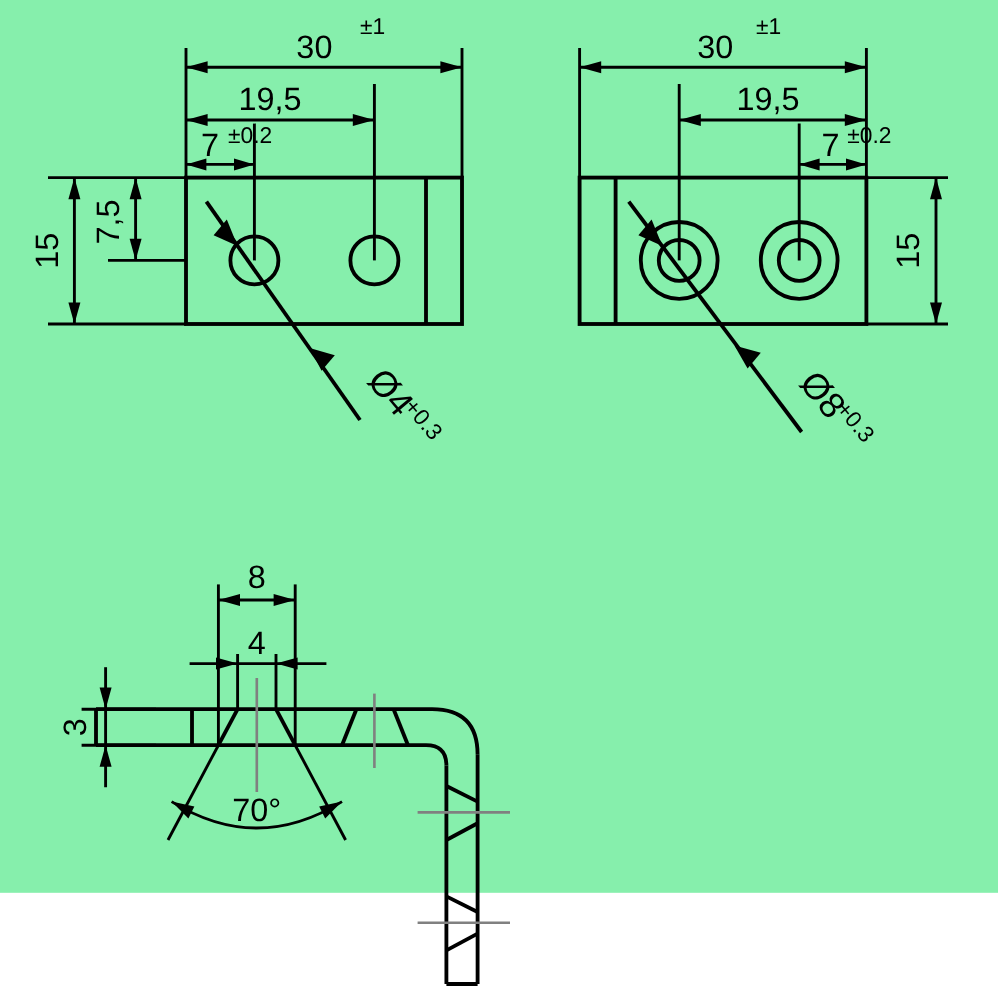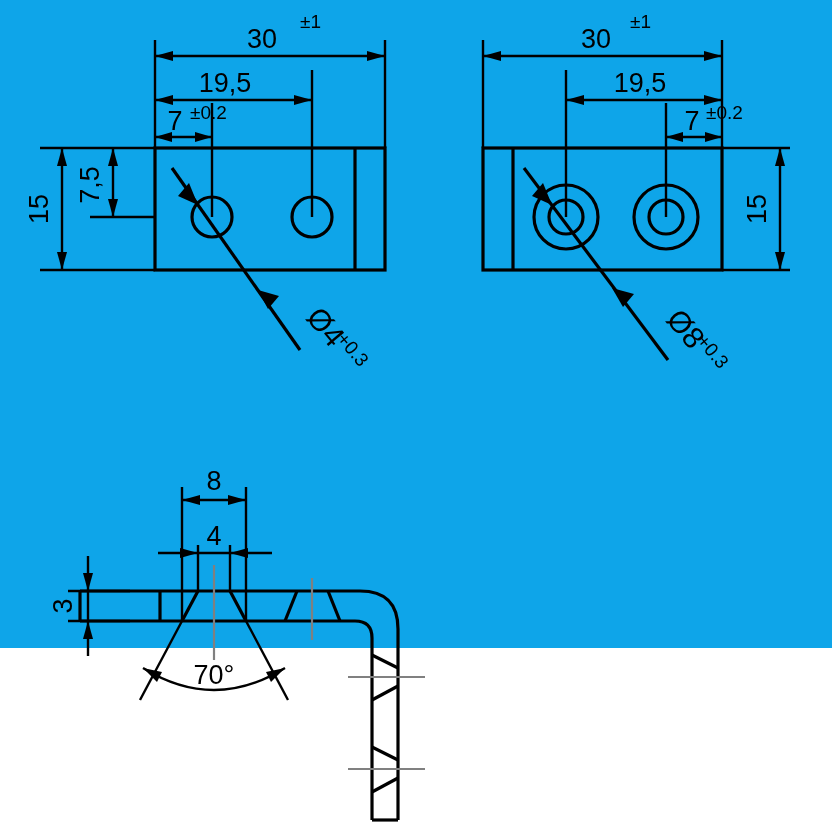--- a/index.html
+++ b/index.html
@@ -1,17 +1,17 @@
 <!DOCTYPE html>
 <html><head>
 <meta charset="utf-8">
 <style>
   html,body{margin:0;padding:0;background:#ffffff;}
   body{width:832px;height:832px;font-family:"Liberation Sans",sans-serif;overflow:hidden;}
-  #sheet{position:relative;width:832px;height:648px;background:#0ea5e9;}
+  #sheet{position:relative;width:832px;height:744px;background:#86efac;}
   svg{display:block;}
   .ln{stroke:#000;fill:none;}
   .obj{stroke-width:3.2;}
   .ext{stroke-width:2.4;}
   .dim{stroke-width:2.4;}
   .center{stroke:#808080;stroke-width:2.2;}
   .txt{font-family:"Liberation Sans",sans-serif;fill:#000;}
   .d-main{font-size:27px;}
   .d-tol{font-size:19px;}
   .d-dia{font-size:30px;}

